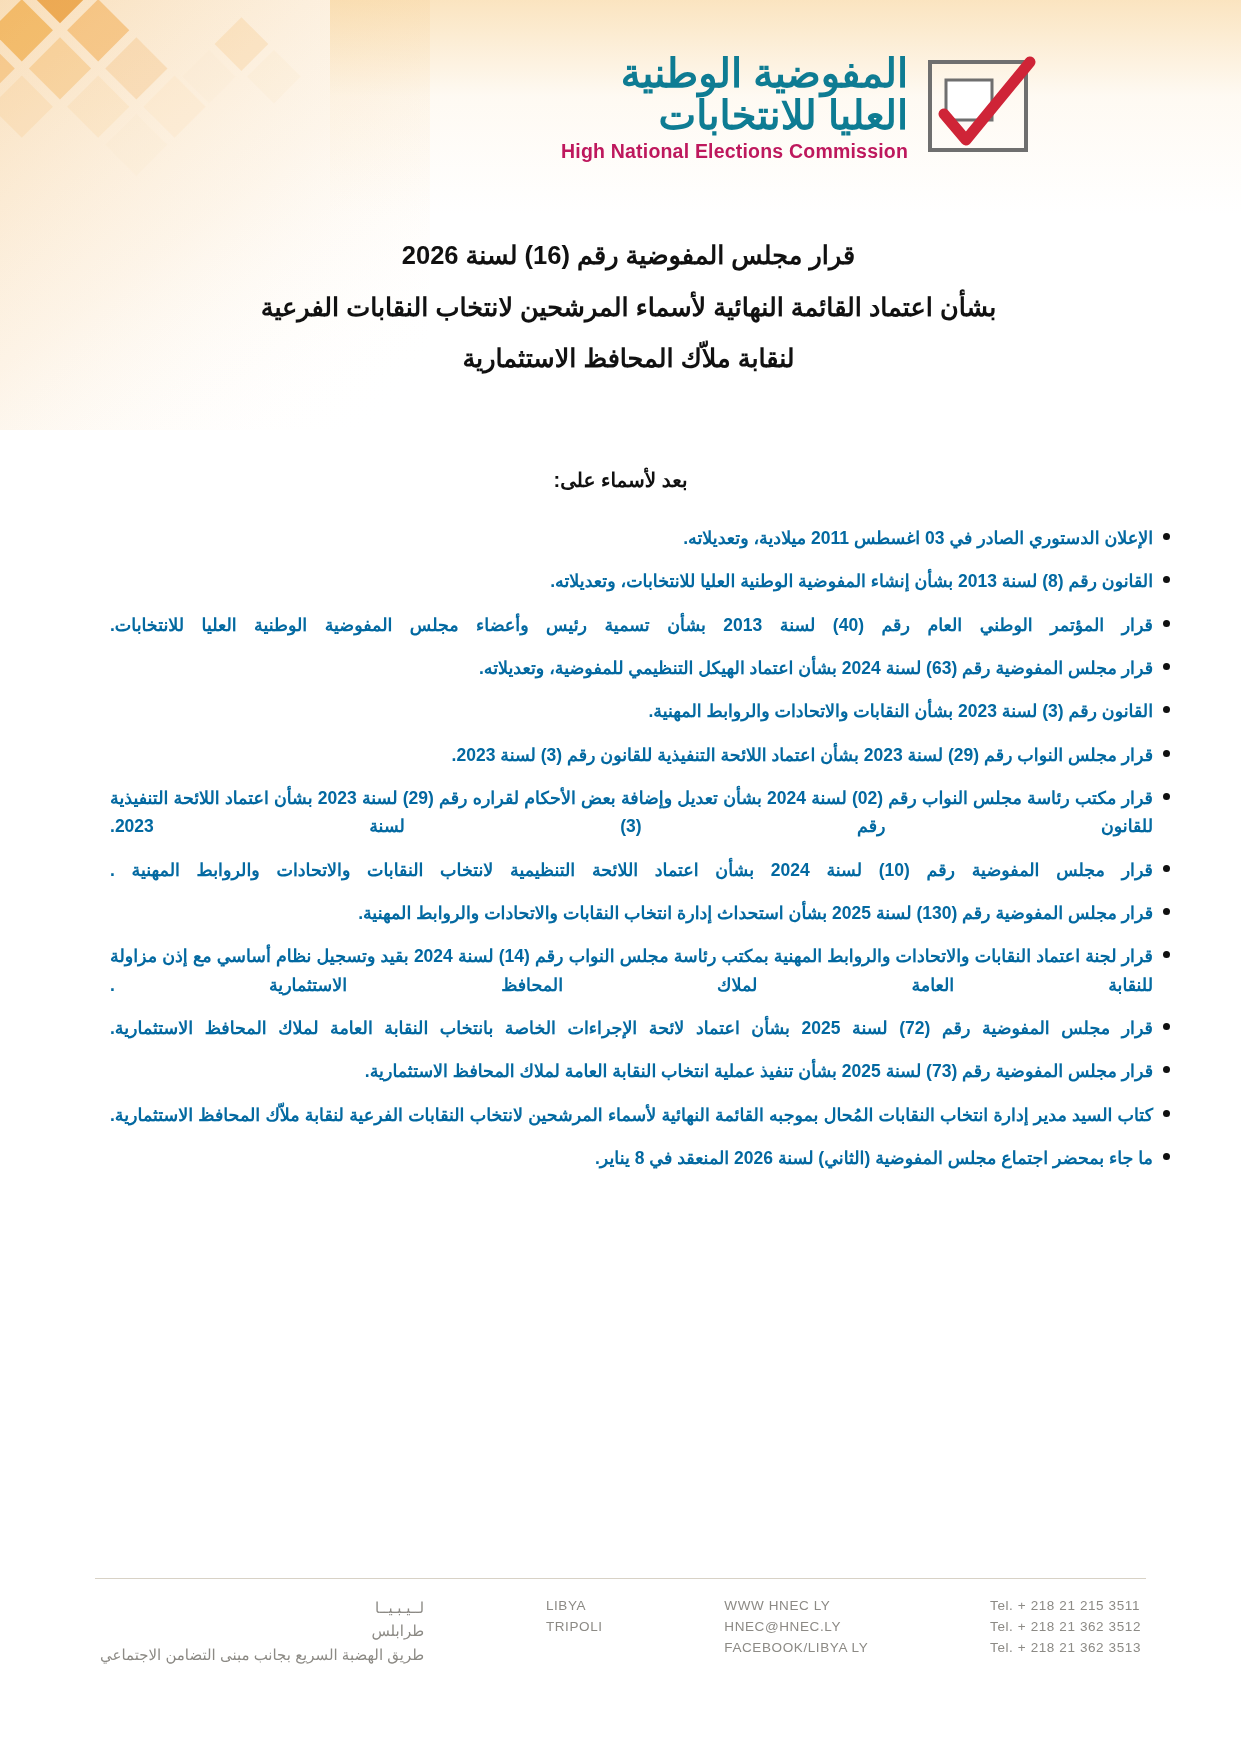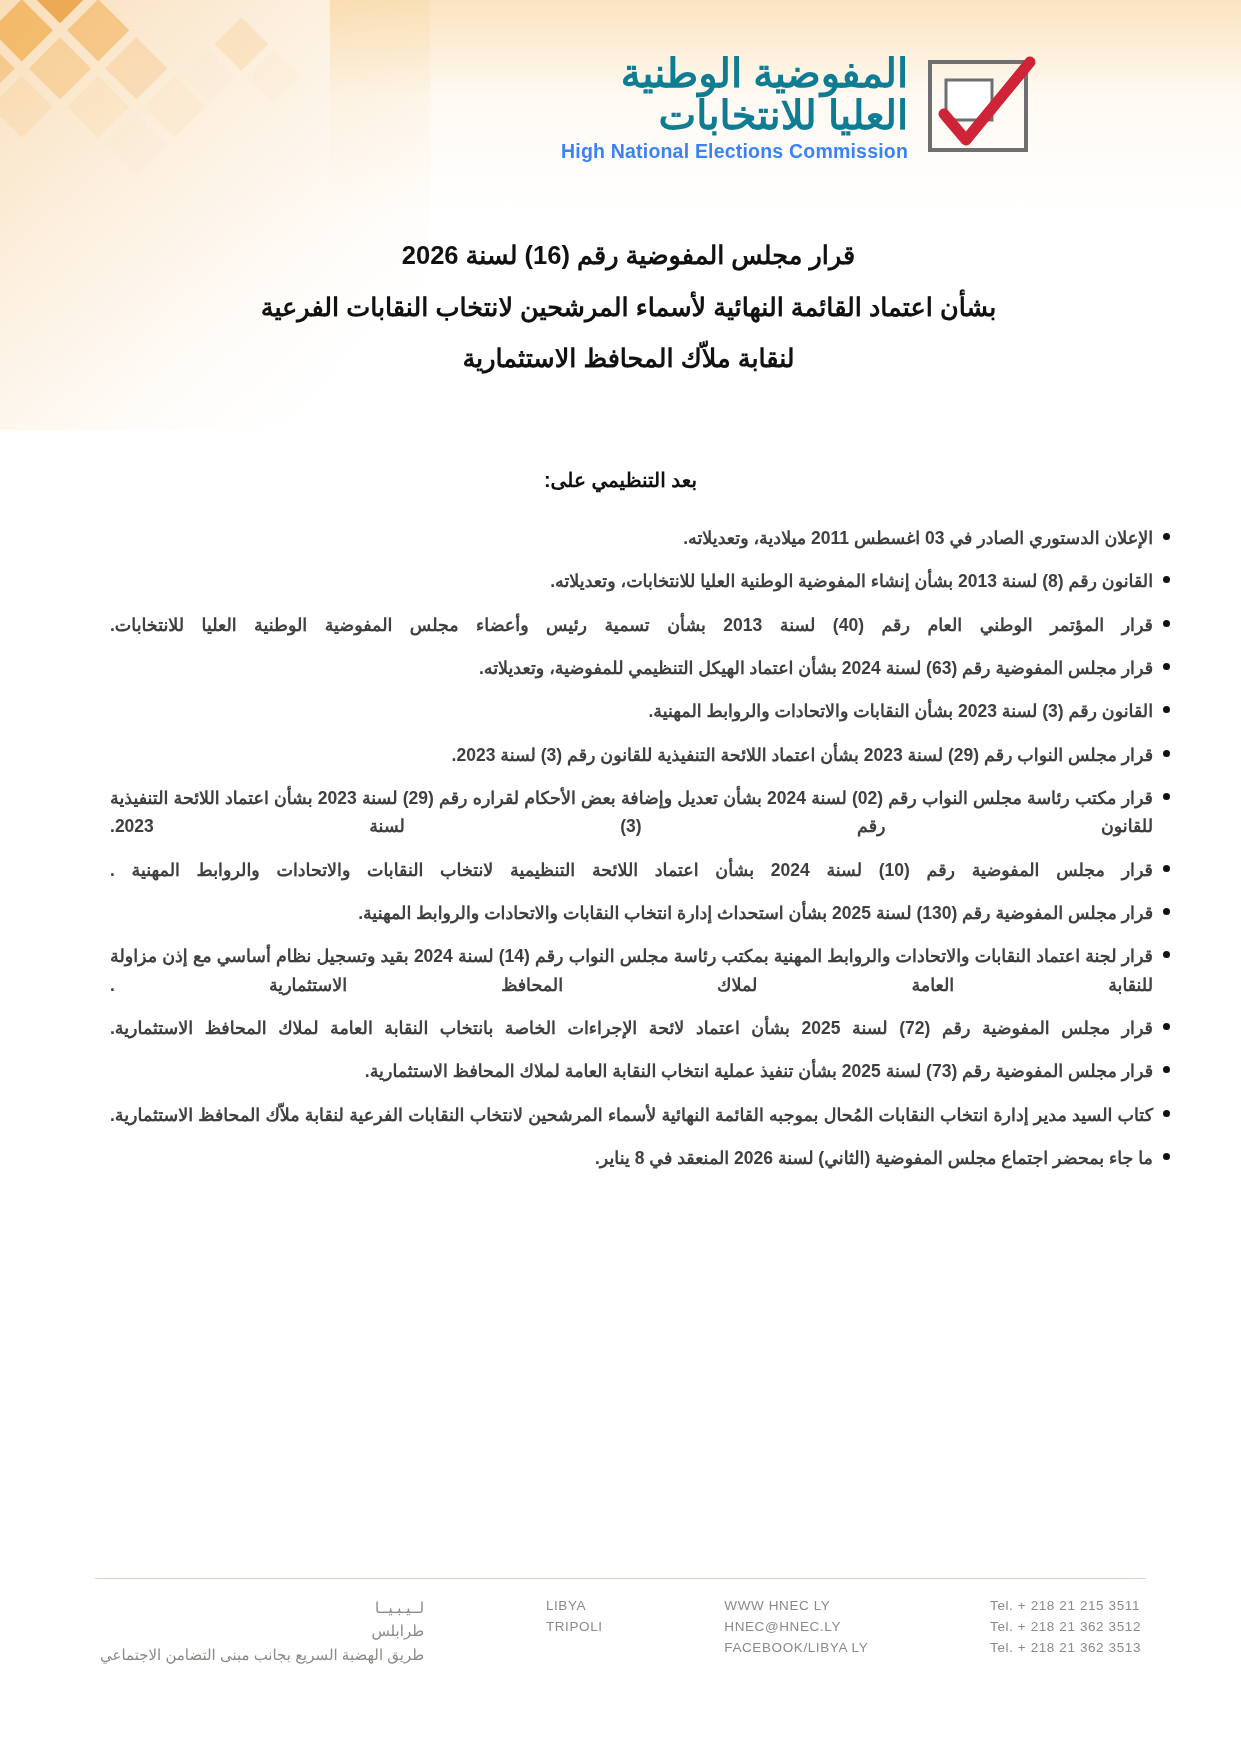--- a/index.html
+++ b/index.html
@@ -64,21 +64,21 @@
   }
   .logo-line1, .logo-line2 {
     color: #0e7c93;
     font-weight: bold;
     letter-spacing: 0.5px;
     line-height: 1.05;
   }
   .logo-line1 { font-size: 40px; }
   .logo-line2 { font-size: 40px; }
   .logo-en {
-    color: #3b82f6;
+    color: #be185d;
     font-size: 19.5px;
     font-weight: bold;
     letter-spacing: 0.2px;
     margin-top: 4px;
     direction: ltr;
     text-align: left;
   }
   .logo-mark {
     width: 112px;
     height: 104px;
@@ -142,21 +142,21 @@
     display: block;
     width: 7px;
     height: 7px;
     border-radius: 50%;
     background: #111111;
   }
   .clause-text {
     flex: 1 1 auto;
     font-size: 17.5px;
     font-weight: bold;
-    color: #404040;
+    color: #0369a1;
     line-height: 1.62;
     text-align: justify;
     text-align-last: right;
   }
   .clause.justify-both .clause-text {
     text-align: justify;
     text-align-last: justify;
   }
 
   
@@ -250,21 +250,21 @@
       </svg>
     </div>
   </div>
 
   <div class="title-block">
     <div class="title-line">قرار مجلس المفوضية رقم (16) لسنة 2026</div>
     <div class="title-line">بشأن اعتماد القائمة النهائية لأسماء المرشحين لانتخاب النقابات الفرعية</div>
     <div class="title-line">لنقابة ملاّك المحافظ الاستثمارية</div>
   </div>
 
-  <div class="intro">بعد التنظيمي على:</div>
+  <div class="intro">بعد لأسماء على:</div>
 
   <ul class="clauses">
     <li class="clause">
       <span class="bullet">
           <i></i>
         </span>
       <span class="clause-text">الإعلان الدستوري الصادر في 03 اغسطس 2011 ميلادية، وتعديلاته.</span>
     </li>
     <li class="clause">
       <span class="bullet">

